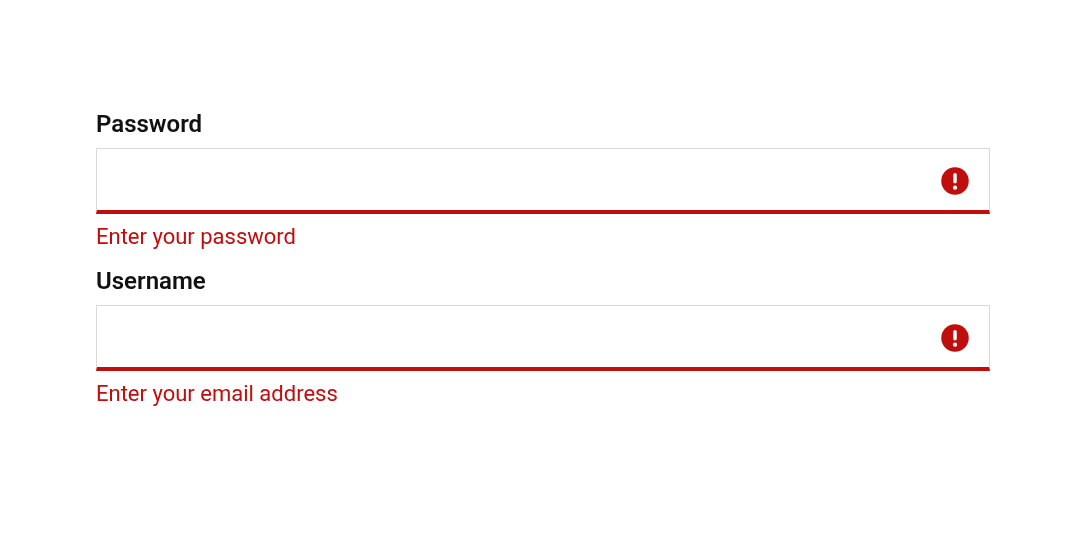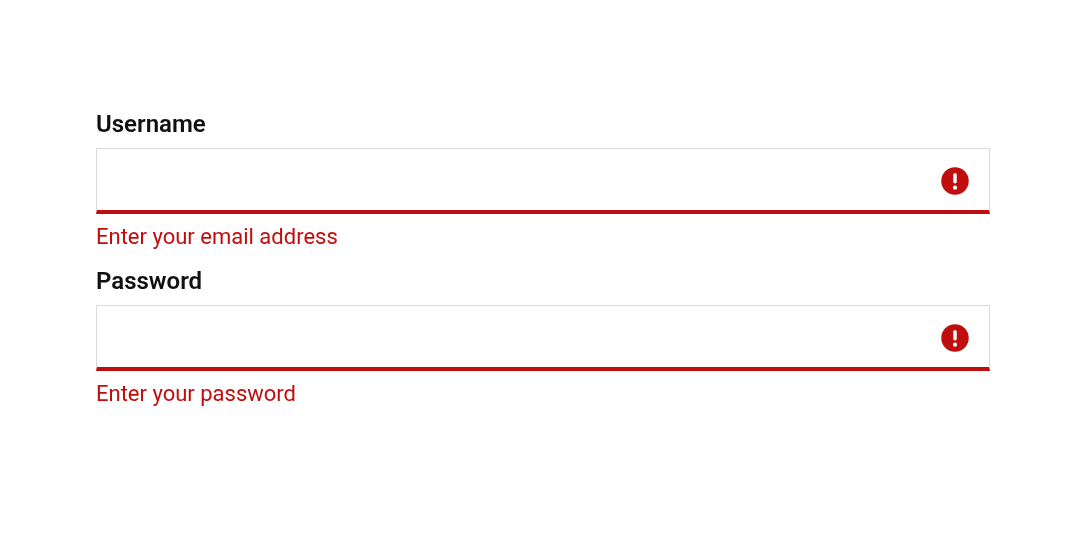--- a/index.html
+++ b/index.html
@@ -56,42 +56,42 @@
       color: #c00d0d;
       margin-top: 10px;
     }
   </style>
 </head>
 <body>
 
 <div class="form-container">
 
   <div class="field-group">
+    <label class="field-label">Password</label>
+    <div class="input-wrapper">
+      <input type="password" class="text-input" value="" style="">
+      <span class="error-icon">
+        <svg viewBox="0 0 24 24" width="30" height="30">
+          <circle cx="12" cy="12" r="11" fill="#c00d0d"></circle>
+          <rect x="10.6" y="5.5" width="2.8" height="8.5" rx="1.4" fill="#ffffff"></rect>
+          <circle cx="12" cy="17.3" r="1.7" fill="#ffffff"></circle>
+        </svg>
+      </span>
+    </div>
+    <div class="helper-text">Enter your password</div>
+  </div>
+
+  <div class="field-group">
     <label class="field-label">Username</label>
     <div class="input-wrapper">
       <input type="text" class="text-input" value="" style="">
       <span class="error-icon">
         <svg viewBox="0 0 24 24" width="30" height="30">
           <circle cx="12" cy="12" r="11" fill="#c00d0d"></circle>
           <rect x="10.6" y="5.5" width="2.8" height="8.5" rx="1.4" fill="#ffffff"></rect>
           <circle cx="12" cy="17.3" r="1.7" fill="#ffffff"></circle>
         </svg>
       </span>
     </div>
     <div class="helper-text">Enter your email address</div>
   </div>
 
-  <div class="field-group">
-    <label class="field-label">Password</label>
-    <div class="input-wrapper">
-      <input type="password" class="text-input" value="" style="">
-      <span class="error-icon">
-        <svg viewBox="0 0 24 24" width="30" height="30">
-          <circle cx="12" cy="12" r="11" fill="#c00d0d"></circle>
-          <rect x="10.6" y="5.5" width="2.8" height="8.5" rx="1.4" fill="#ffffff"></rect>
-          <circle cx="12" cy="17.3" r="1.7" fill="#ffffff"></circle>
-        </svg>
-      </span>
-    </div>
-    <div class="helper-text">Enter your password</div>
-  </div>
-
 </div>
 
 </body></html>

